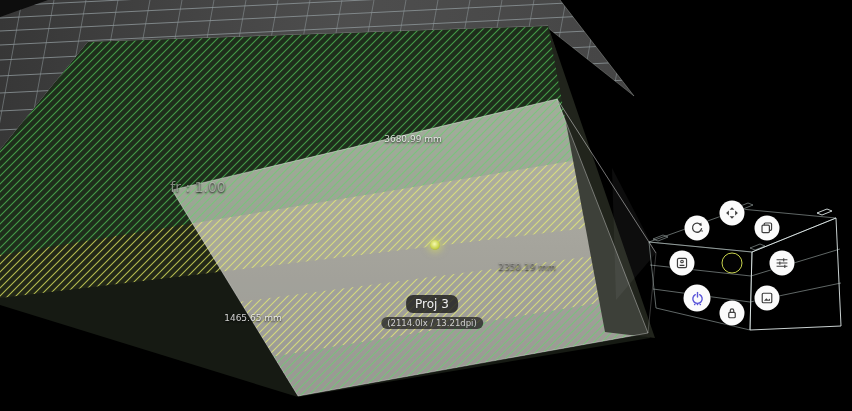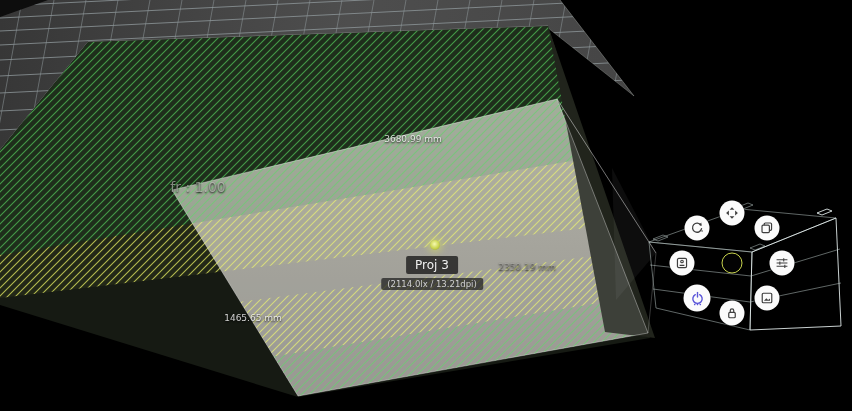--- a/index.html
+++ b/index.html
@@ -18,21 +18,21 @@
   
   .meas{
     position:absolute;transform:translate(-50%,-50%);
     font-size:9px;color:rgba(255,255,255,.8);
     text-shadow:0 1px 2px rgba(0,0,0,.9);white-space:nowrap;
   }
   .meas.dim{color:rgba(205,210,202,.6);font-size:14px;}
   .meas.faint{color:rgba(255,255,255,.22);}
   .pill{
     position:absolute;transform:translate(-50%,-50%);
-    background:rgba(28,28,28,.8);border-radius:2px;white-space:nowrap;
+    background:rgba(28,28,28,.8);border-radius:7px;white-space:nowrap;margin-top:39px;
   }
   .pill.name{padding:2px 9px;font-size:12px;color:#efefef;}
   .pill.stats{padding:1px 6px;font-size:8.5px;color:#cfcfcf;background:rgba(28,28,28,.72);}
   .marker-dot{
     position:absolute;width:10px;height:10px;border-radius:50%;
     transform:translate(-50%,-50%);
     background:radial-gradient(circle at 45% 40%, #f6f9b0 0%, var(--accent-ring,#c9d44e) 55%, #8f9a2e 100%);
     box-shadow:0 0 7px 2px rgba(220,230,90,.55);
   }
   

